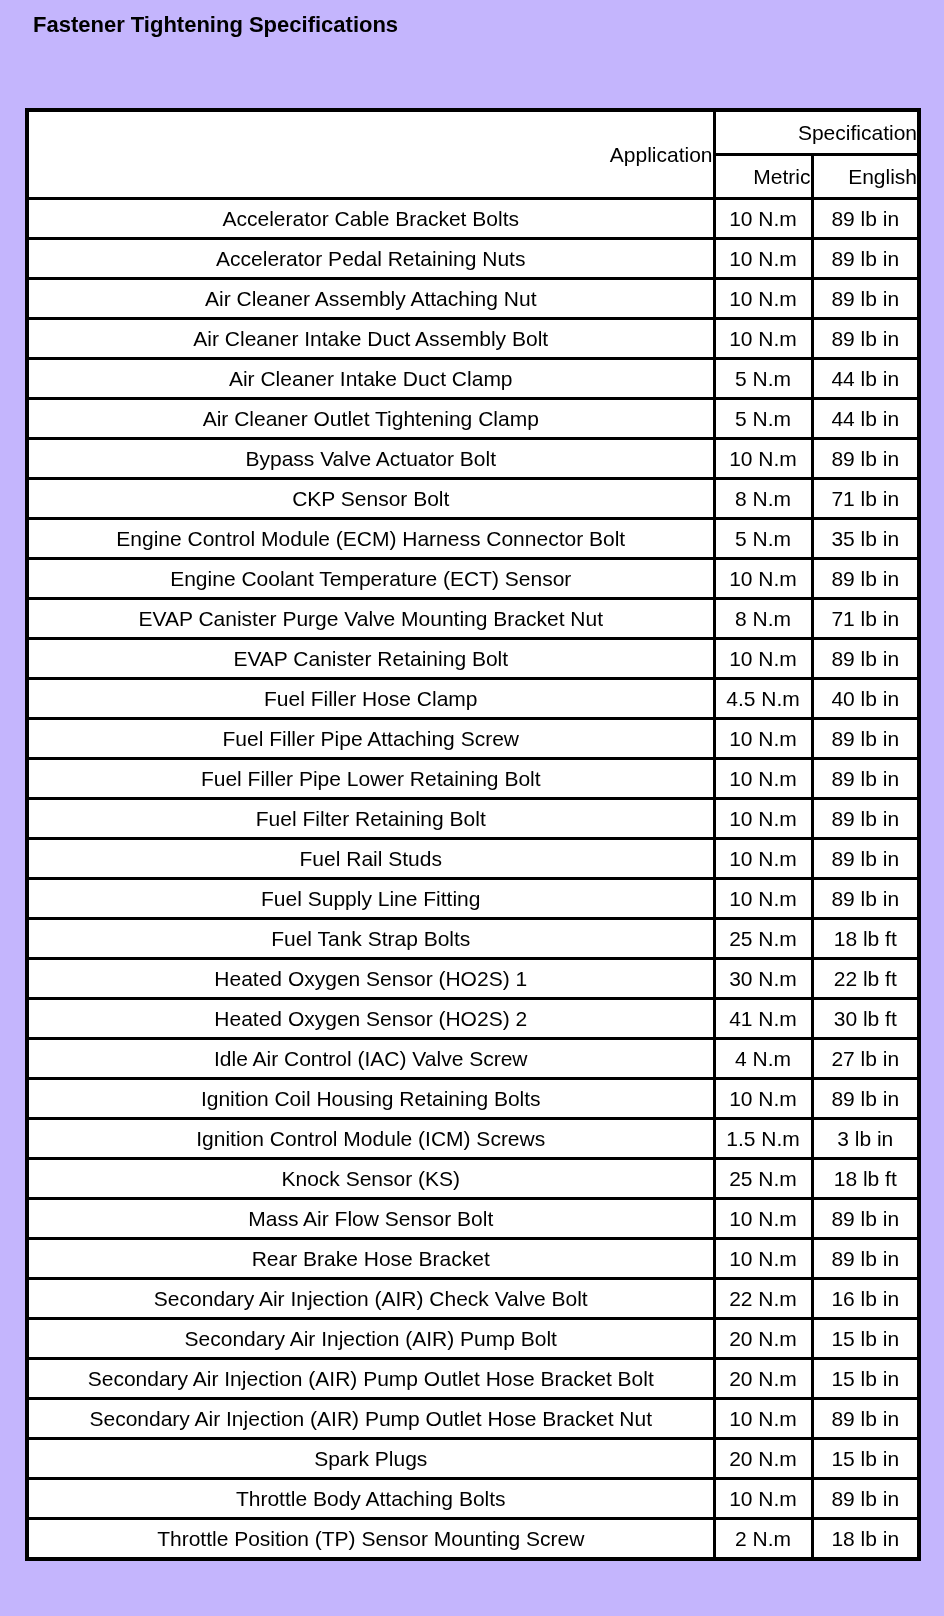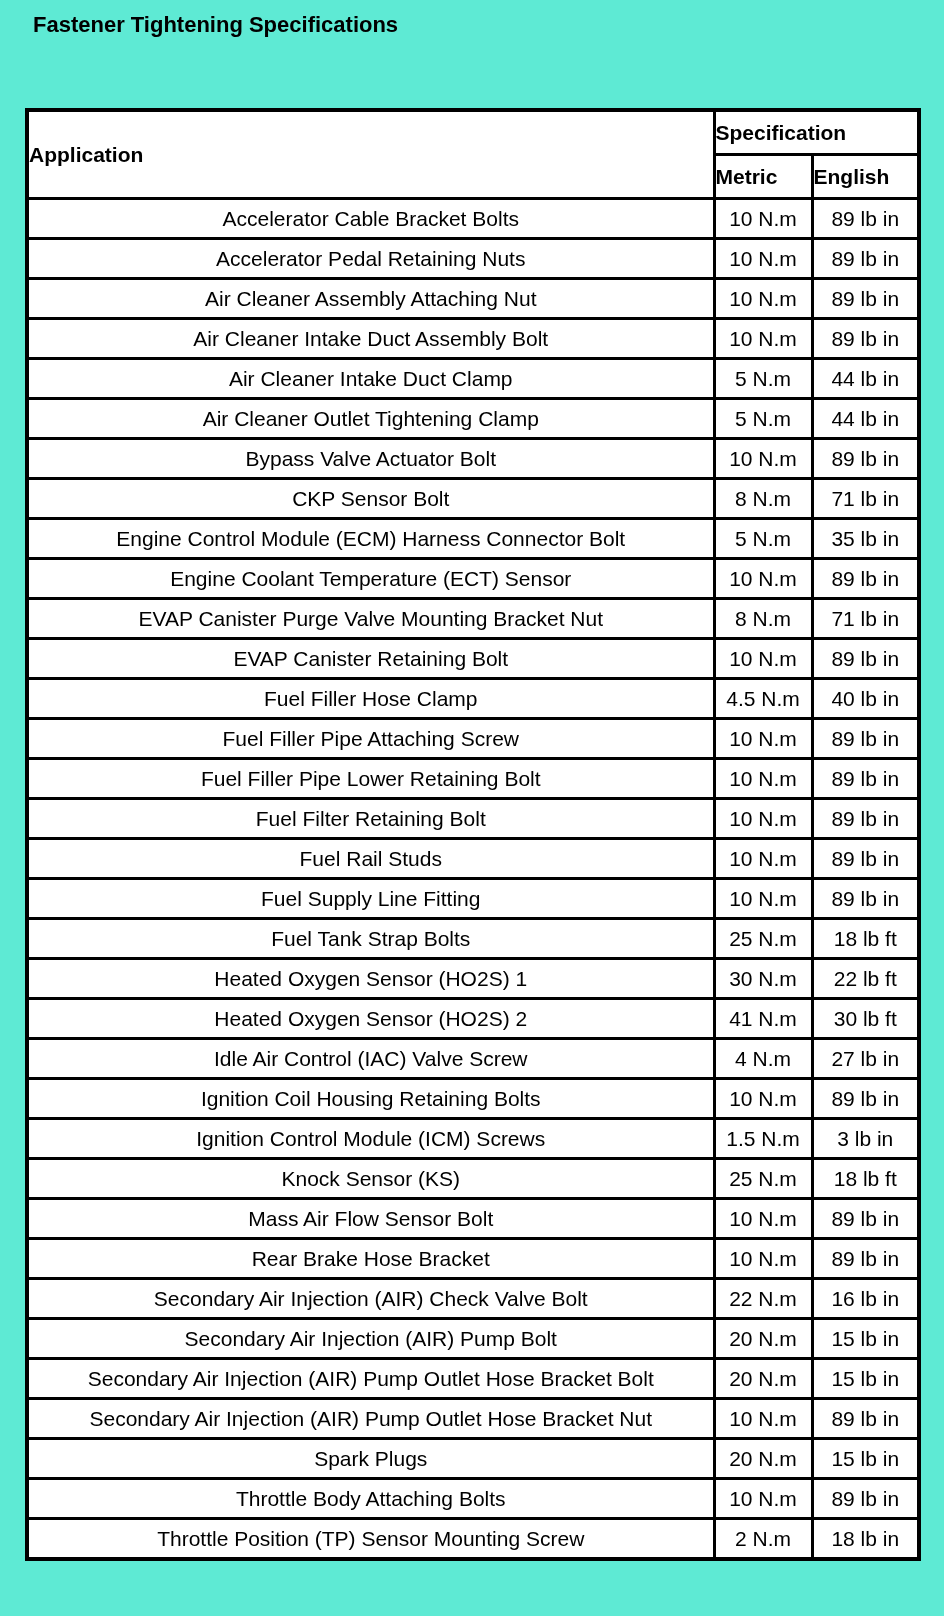--- a/index.html
+++ b/index.html
@@ -6,21 +6,21 @@
     margin: 0;
     padding: 0;
     background: #ffffff;
     font-family: "Liberation Sans", sans-serif;
     color: #000000;
   }
   .page {
     position: relative;
     width: 944px;
     height: 1616px;
-    background: #5eead4;
+    background: #c4b5fd;
     overflow: hidden;
   }
   .title {
     position: absolute;
     left: 33px;
     top: 12px;
     margin: 0;
     font-size: 22px;
     font-weight: bold;
     letter-spacing: 0px;
@@ -41,22 +41,22 @@
     line-height: 1.1;
     padding: 0;
     overflow: hidden;
     white-space: nowrap;
     background: #ffffff;
   }
   table.spec-table {
     border: 4px solid #000000;
   }
   thead th {
-    font-weight: bold;
-    text-align: left;
+    font-weight: normal;
+    text-align: right;
     height: 41px;
   }
   col.c-app { width: 687px; }
   col.c-metric { width: 98px; }
   col.c-english { width: 107px; }
   tbody td {
     height: 37px;
     font-weight: normal;
   }
   td.cell-app {

